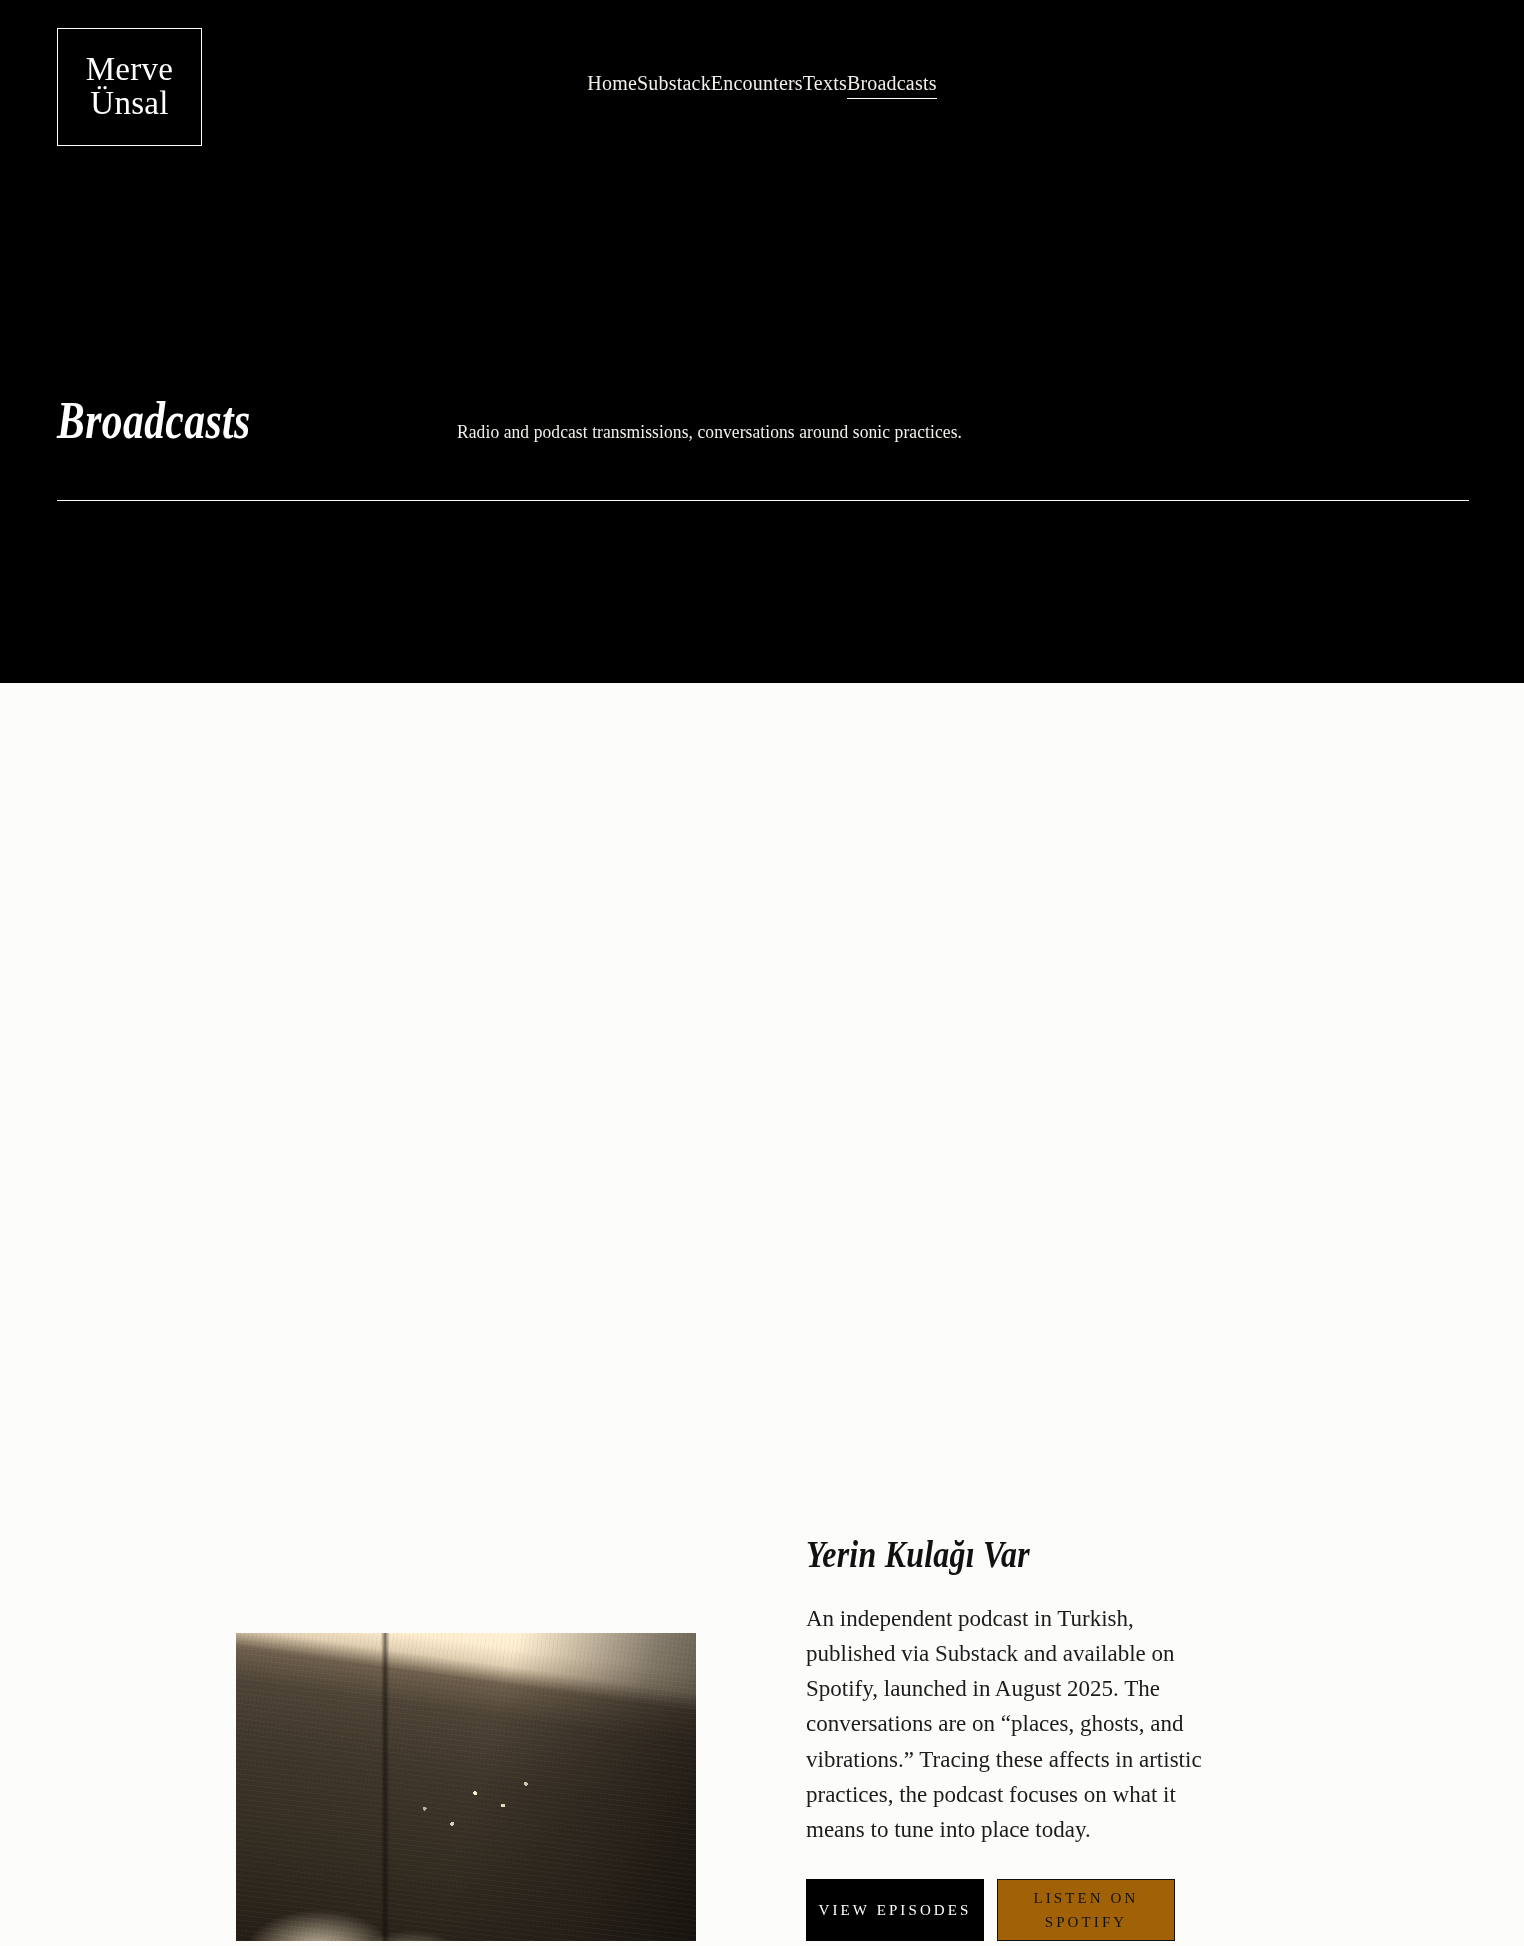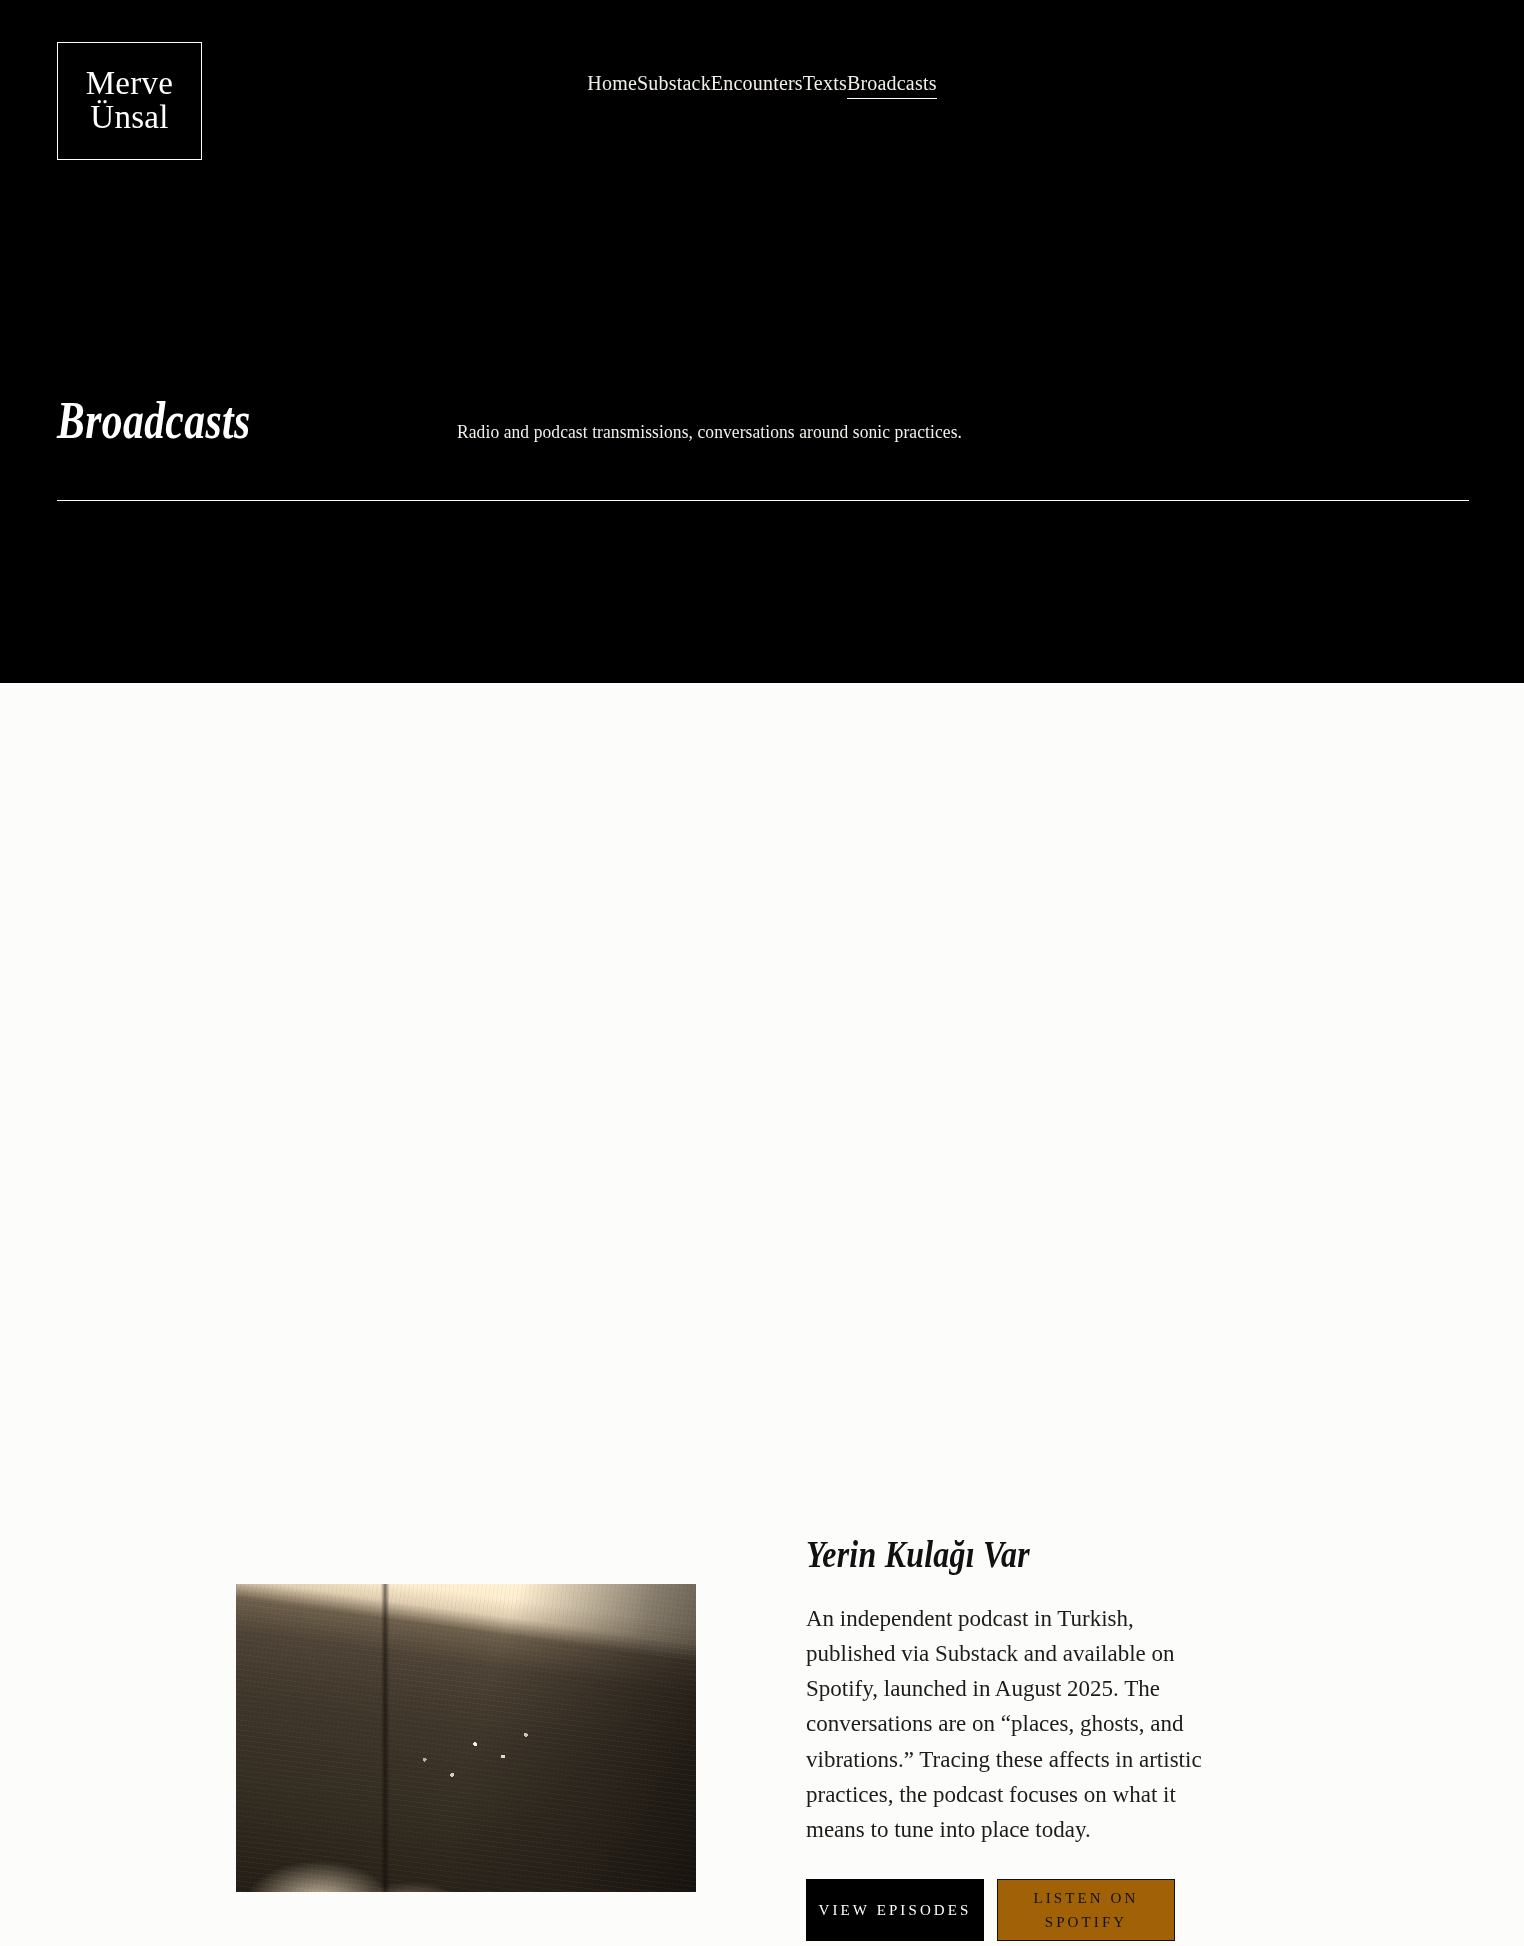--- a/index.html
+++ b/index.html
@@ -21,21 +21,21 @@
     position: relative;
     width: 1524px;
     height: 683px;
     background: #000000;
   }
 
   
   .logo-box {
     position: absolute;
     left: 57px;
-    top: 42px;
+    top: 28px;
     width: 145px;
     height: 118px;
     border: 1px solid #ffffff;
     display: flex;
     flex-direction: column;
     align-items: center;
     justify-content: center;
     line-height: 1.02;
     text-decoration: none;
   }
@@ -118,21 +118,21 @@
     width: 1524px;
     background: #fcfcfb;
     padding-top: 0;
   }
 
   .card {
     position: absolute;
     left: 0;
     width: 1524px;
     display: flex;
-    align-items: center;
+    align-items: flex-end;
   }
   .card-1 { top: 852px; }
 
   .thumb {
     flex: 0 0 460px;
     margin-left: 236px;
     height: 308px;
     position: relative;
     overflow: hidden;
   }

